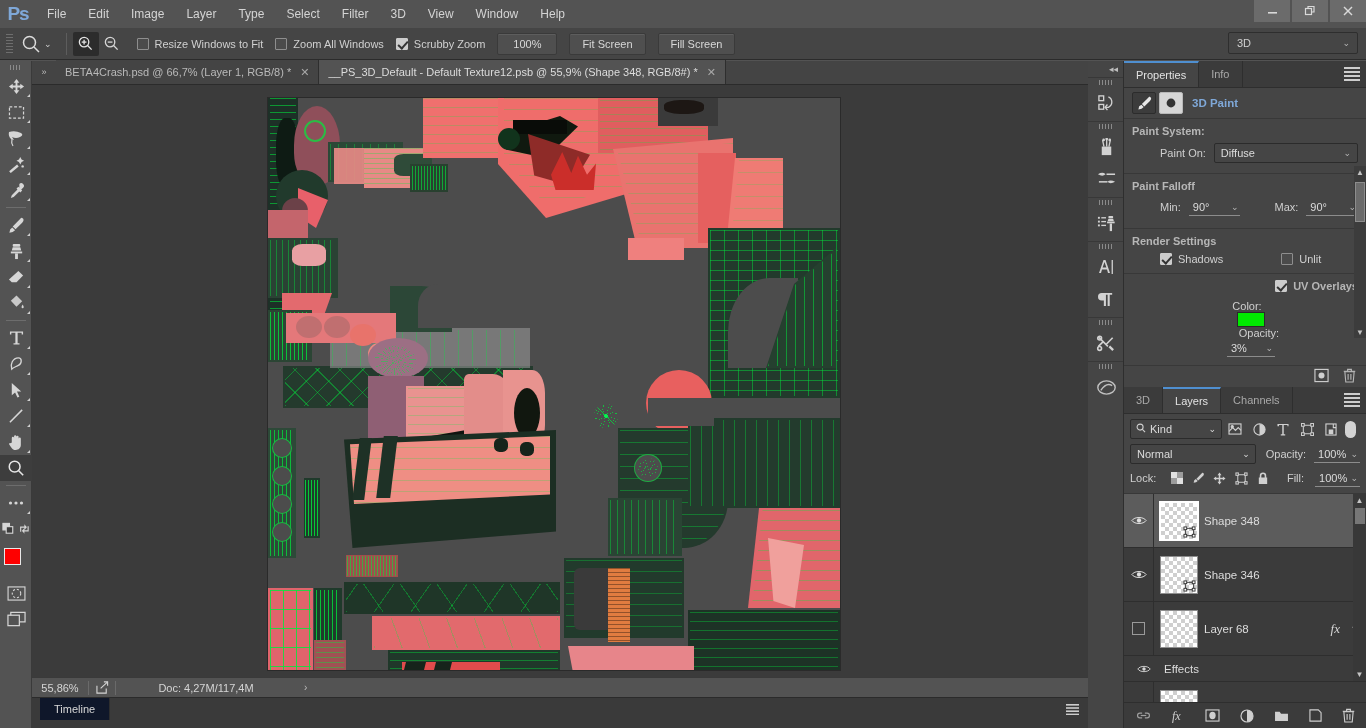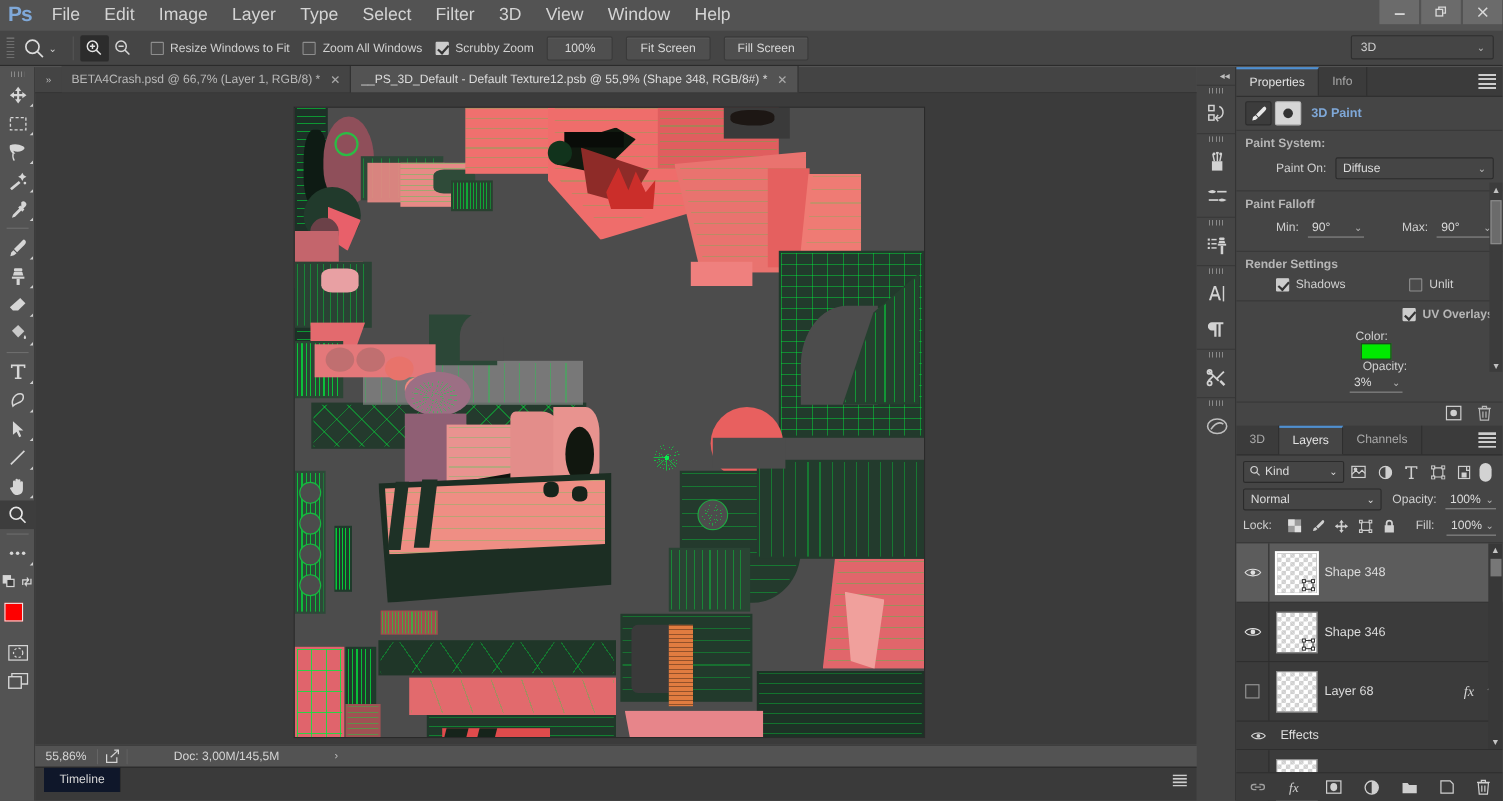--- a/index.html
+++ b/index.html
@@ -17,21 +17,21 @@
   .menubar{
     position:absolute; left:0; top:0; width:1366px; height:28px;
     background:#535353; display:flex; align-items:center;
   }
   .ps-logo{
     width:36px; height:28px; display:flex; align-items:center; justify-content:center;
     color:#7fa8d8; font-size:19px; font-weight:bold; letter-spacing:-1px;
     font-family:"Liberation Sans", sans-serif;
   }
   .menu-item{
-    padding:0 11px; height:28px; line-height:28px; font-size:16px; color:#d4d4d4;
+    padding:0 11px; height:28px; line-height:28px; font-size:12px; color:#d4d4d4;
     cursor:default;
   }
   .win-controls{ position:absolute; right:0; top:0; display:flex; height:22px; }
   .win-btn{
     width:36px; height:22px; background:#6b6b6b; margin-left:2px;
     display:flex; align-items:center; justify-content:center; color:#d9d9d9; font-size:11px;
   }
 
   
   .optionsbar{
@@ -707,21 +707,21 @@
     <div class="sb-zoom">55,86%</div>
     <div class="sb-sep"></div>
     <div style="width:26px;display:flex;justify-content:center;">
       <svg width="13" height="13" viewBox="0 0 14 14" fill="none" stroke="#d5d5d5" stroke-width="1.2">
         <path d="M1 5 v8 h10 V8"></path>
           <path d="M5 8 L12.5 1"></path>
           <polyline points="8.5,1 12.5,1 12.5,5"></polyline>
       </svg>
     </div>
     <div class="sb-sep"></div>
-    <div class="sb-doc" style="width:180px;text-align:center;">Doc: 3,00M/145,5M</div>
+    <div class="sb-doc" style="width:180px;text-align:center;">Doc: 4,27M/117,4M</div>
     <div class="sb-arrow">›</div>
   </div>
 
   <div class="timeline-panel">
     <div class="tl-tab">Timeline</div>
     <div class="tl-menu">
       <svg width="13" height="11" viewBox="0 0 13 11">
         <rect y="0" width="13" height="1.6" fill="#cdcdcd"></rect>
           <rect y="3.2" width="13" height="1.6" fill="#cdcdcd"></rect>
         <rect y="6.4" width="13" height="1.6" fill="#cdcdcd"></rect>

